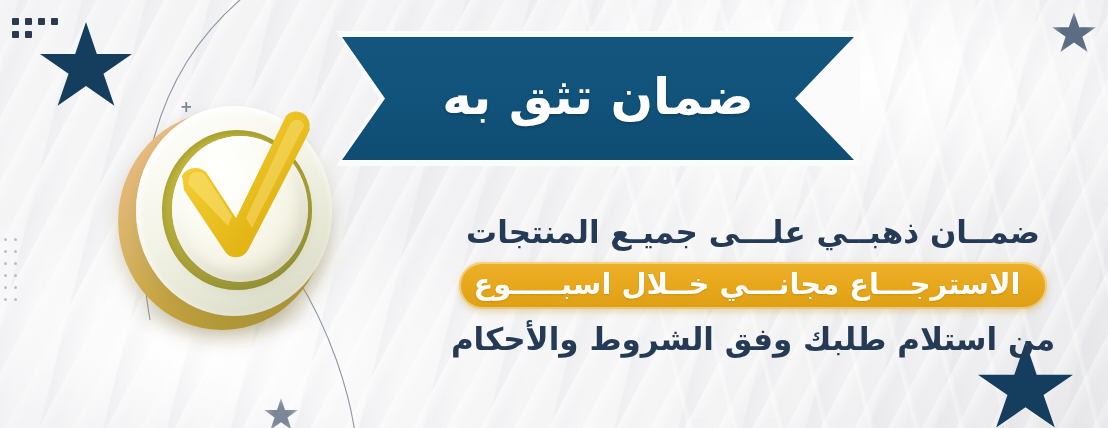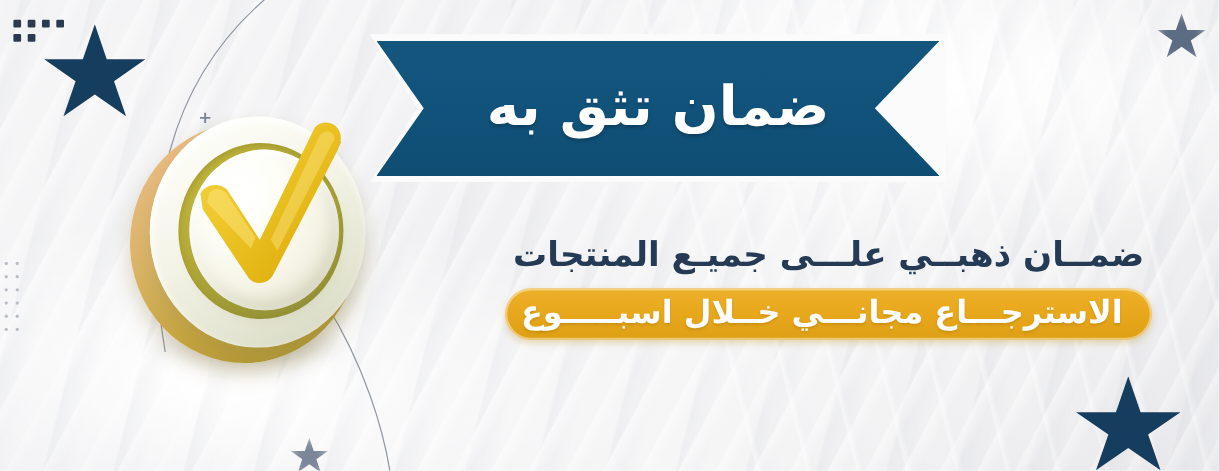--- a/index.html
+++ b/index.html
@@ -334,15 +334,16 @@
     <div class="ribbon-white-r"></div>
     <div class="ribbon-fill"></div>
     <div class="ribbon-title">ضمان تثق به</div>
   </div>
 
   <div class="copy">
     <div class="copy-line">ضمــان ذهبــي علـــى جميـع المنتجات</div>
     <div class="pill-row">
       <span class="pill">الاسترجـــاع مجانـــي خــلال اسبـــــوع</span>
     </div>
+    <div class="copy-line">من استلام طلبك وفق الشروط والأحكام</div>
   </div>
 
 </div>
 
 </body></html>

